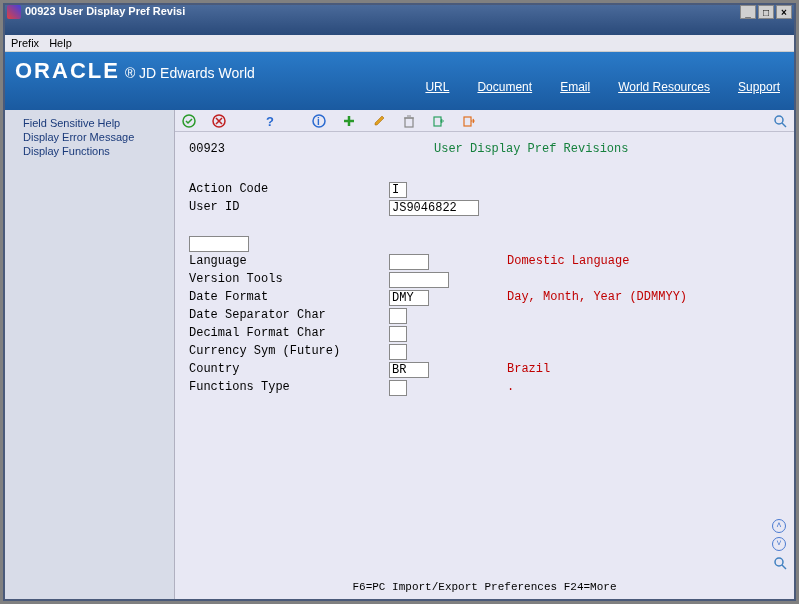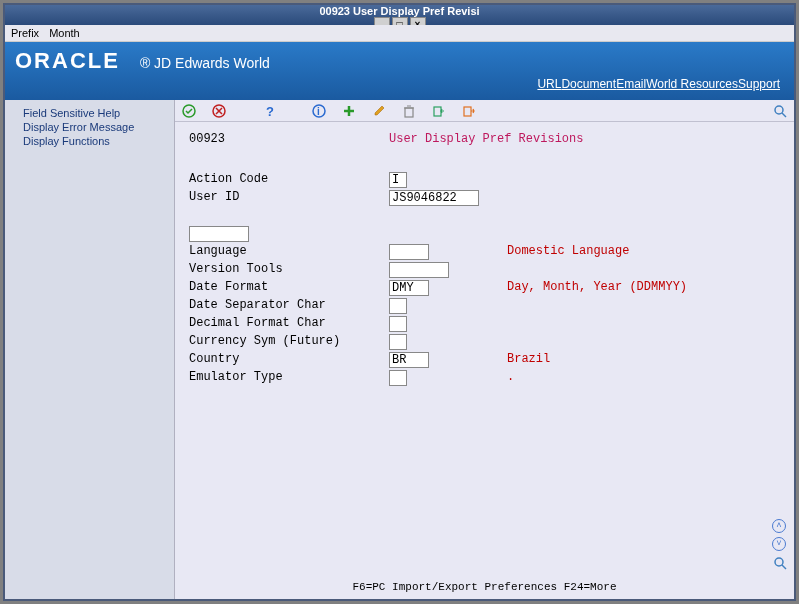--- a/index.html
+++ b/index.html
@@ -15,26 +15,24 @@
 .window {
   border: 2px solid #4a5a7a;
   background: #e8e8f0;
   height: 598px;
   display: flex;
   flex-direction: column;
 }
 .titlebar {
   background: linear-gradient(to bottom, #4a6a9a, #2a4a7a);
   color: #fff;
-  height: 20px;
-  display: flex;
-  align-items: center;
+  height: 30px;
+  display: flex;
   padding: 0 2px;
   font-size: 11px;
-  flex-direction: column;
 }
 .titlebar-icon {
   width: 14px; height: 14px;
   background: linear-gradient(45deg,#e04040,#4040e0);
   margin-right: 4px;
   border-radius: 2px;
 }
 .titlebar-text { flex: 1; font-weight: bold; }
 .win-btns { display: flex; gap: 2px; }
 .win-btn {
@@ -66,27 +64,28 @@
   font-family: Arial, sans-serif;
   font-weight: bold;
   letter-spacing: 2px;
   font-size: 22px;
   color: #fff;
 }
 .logo-sub {
   font-size: 14px;
   font-weight: normal;
   letter-spacing: 0;
-  margin-left: 20px;
+  margin-left: 5px;
 }
 .banner-links {
   position: absolute;
   right: 14px;
-  bottom: 9px;
-  display: flex;
+  bottom: 16px;
+  display: flex;
+  gap: 28px;
   font-size: 12px;
 }
 .banner-links span { text-decoration: underline; cursor: pointer; }
 .body-area {
   flex: 1;
   display: flex;
   background: #e8e8f4;
   min-height: 0;
 }
 .sidebar {
@@ -124,21 +123,21 @@
   font-size: 12px;
   color: #000;
   position: relative;
 }
 .row { display: flex; height: 18px; }
 .label-col { width: 200px; }
 .input-col { width: 100px; }
 .desc-col { color: #c00000; padding-left: 18px; }
 .page-title-row { display: flex; margin-bottom: 26px; }
 .page-code { width: 200px; }
-.page-title { color: #be185d; }
+.page-title { color: #15803d; margin-left: 45px; }
 input.field {
   font-family: "Courier New", monospace;
   font-size: 12px;
   border: 1px solid #888;
   background: #fff;
   padding: 0 2px;
   height: 16px;
 }
 .w18 { width: 18px; }
 .w40 { width: 40px; }
@@ -178,21 +177,21 @@
     <div class="titlebar-text">00923   User Display Pref Revisi</div>
     <div class="win-btns">
       <div class="win-btn">_</div>
       <div class="win-btn">□</div>
       <div class="win-btn">×</div>
     </div>
   </div>
 
   <div class="menubar">
     <span>Prefix</span>
-    <span>Month</span>
+    <span>Help</span>
   </div>
 
   <div class="banner">
     <span class="logo">ORACLE</span><span class="logo-sub">® <span>JD Edwards World</span></span>
     <div class="banner-links">
       <span>URL</span>
       <span>Document</span>
       <span>Email</span>
       <span>World Resources</span>
       <span>Support</span>
@@ -318,21 +317,21 @@
         <div class="row">
           <div class="label-col">Currency Sym (Future)</div>
           <div class="input-col"><input class="field w18" value="" style=""></div>
         </div>
         <div class="row">
           <div class="label-col">Country</div>
           <div class="input-col"><input class="field w40" value="BR" style=""></div>
           <div class="desc-col">Brazil</div>
         </div>
         <div class="row">
-          <div class="label-col">Emulator Type</div>
+          <div class="label-col">Functions Type</div>
           <div class="input-col"><input class="field w18" value="" style=""></div>
           <div class="desc-col">.</div>
         </div>
 
         <div class="right-icons">
           <div class="circ-icon">˄</div>
           <div class="circ-icon">˅</div>
           <span class="tb-icon">
               <svg width="14" height="14">
                 <circle cx="6" cy="6" r="4" fill="none" stroke="#4080c0" stroke-width="1.5"></circle>

